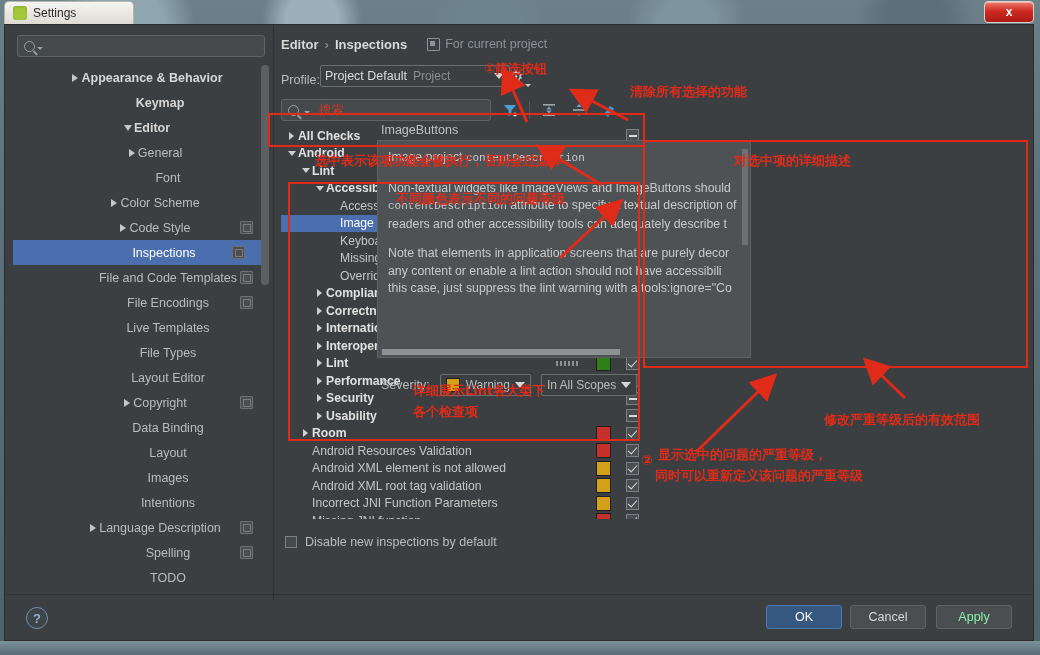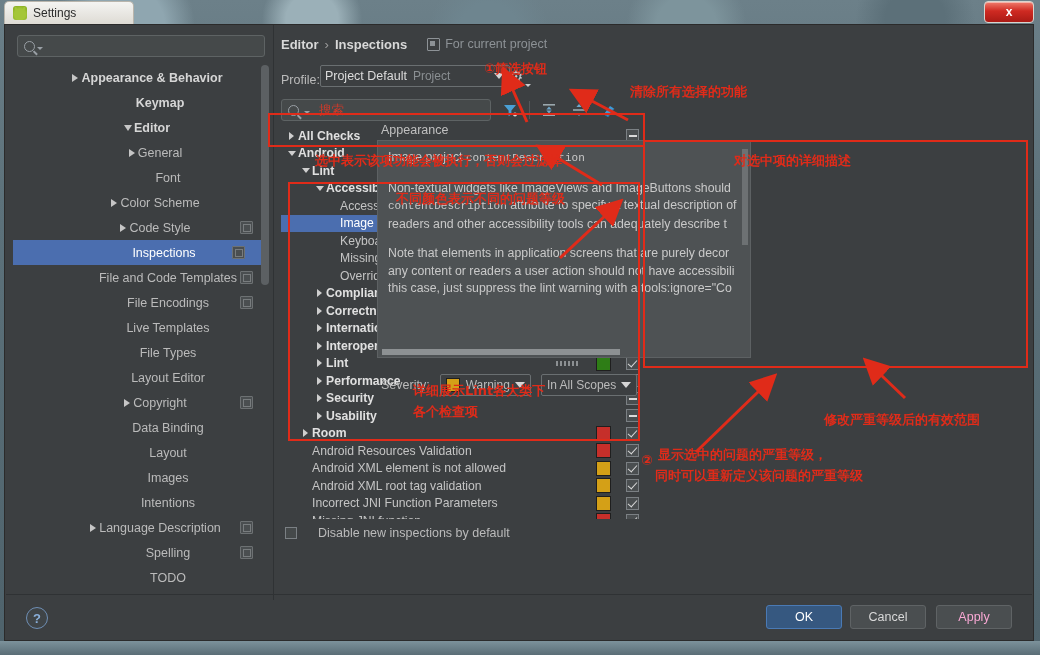--- a/index.html
+++ b/index.html
@@ -210,21 +210,21 @@
   .cb.checked:after{
     content:"";position:absolute;left:3px;top:0px;width:4px;height:8px;
     border:solid #d9d9d9;border-width:0 1.7px 1.7px 0;transform:rotate(42deg);
   }
   .cb.partial:after{
     content:"";position:absolute;left:2px;top:5px;width:8px;height:2px;background:#d9d9d9;
   }
   .cb.empty-g{border-color:#6e7a6e;background:#4a4e50;}
 
   #disable-row{
-    margin-top:7px;margin-left:8px;display:flex;align-items:center;gap:21px;
+    margin-top:16px;margin-left:8px;display:flex;align-items:center;gap:8px;
   }
   .box-sq{width:12px;height:12px;border:1px solid #7b8084;background:#45494a;box-sizing:border-box;}
 
   
   #rightpanel{
     position:absolute;left:372px;top:96px;width:382px;height:310px;
   }
   #desc-head{font-size:12.5px;color:#c0c0c0;padding:2px 0 3px 4px;}
   #desc-box{
     width:374px;height:218px;box-sizing:border-box;
@@ -256,21 +256,21 @@
     position:absolute;left:20px;top:12px;width:20px;height:20px;border-radius:50%;
     border:1px solid #6f8fb5;color:#8ab0db;font-size:13px;font-weight:bold;
     display:flex;align-items:center;justify-content:center;background:#3f4447;
   }
   .dlgbtn{
     position:absolute;top:10px;height:24px;width:76px;box-sizing:border-box;
     border:1px solid #5f6365;border-radius:3px;background:#4a4e50;color:#d8d8d8;
     display:flex;align-items:center;justify-content:center;font-size:12.5px;
   }
   .dlgbtn.primary{background:#365880;border-color:#4a7ab5;color:#ffffff;}
-  .dlgbtn.disabled{color:#f9a8d4;}
+  .dlgbtn.disabled{color:#86efac;}
   #okbtn{right:190px;} #cancelbtn{right:106px;} #applybtn{right:20px;}
 
   
   #overlay{position:absolute;left:0;top:0;width:948px;height:655px;pointer-events:none;}
   .anno-txt{
     position:absolute;color:#e02b19;font-size:13px;font-weight:bold;white-space:nowrap;
     font-family:"DejaVu Sans",sans-serif;
   }
   .rbox{position:absolute;border:2px solid #e02b19;box-sizing:border-box;}
 </style>
@@ -625,33 +625,33 @@
           </div>
         </div>
 
       <div id="disable-row">
         <span class="box-sq"></span>
         <span class="lbl">Disable new inspections by default</span>
       </div>
     </div>
 
     <div id="rightpanel">
-      <div id="desc-head">Appearance</div>
+      <div id="desc-head">ImageButtons</div>
       <div id="desc-box">
         <p class="desc-p">
           <span>Image project </span><span class="mono">contentDescription</span>
         </p>
         <p class="desc-p">
           <span>Non-textual widgets like ImageViews and ImageButtons should</span><br>
           <span class="mono">contentDescription</span><span> attribute to specify a textual description of t</span><br>
           <span>readers and other accessibility tools can adequately describe t</span>
         </p>
         <p class="desc-p">
           <span>Note that elements in application screens that are purely decor</span><br>
-          <span>any content or readers a user action should not have accessibili</span><br>
+          <span>any content or enable a lint action should not have accessibili</span><br>
           <span>this case, just suppress the lint warning with a tools:ignore="Co</span>
         </p>
         <div id="desc-vthumb"></div>
         <div id="desc-hthumb"></div>
       </div>
       <div class="grip"></div>
 
       <div id="sev-row">
         <span class="lbl">Severity:</span>
         <div class="combo-sm">

